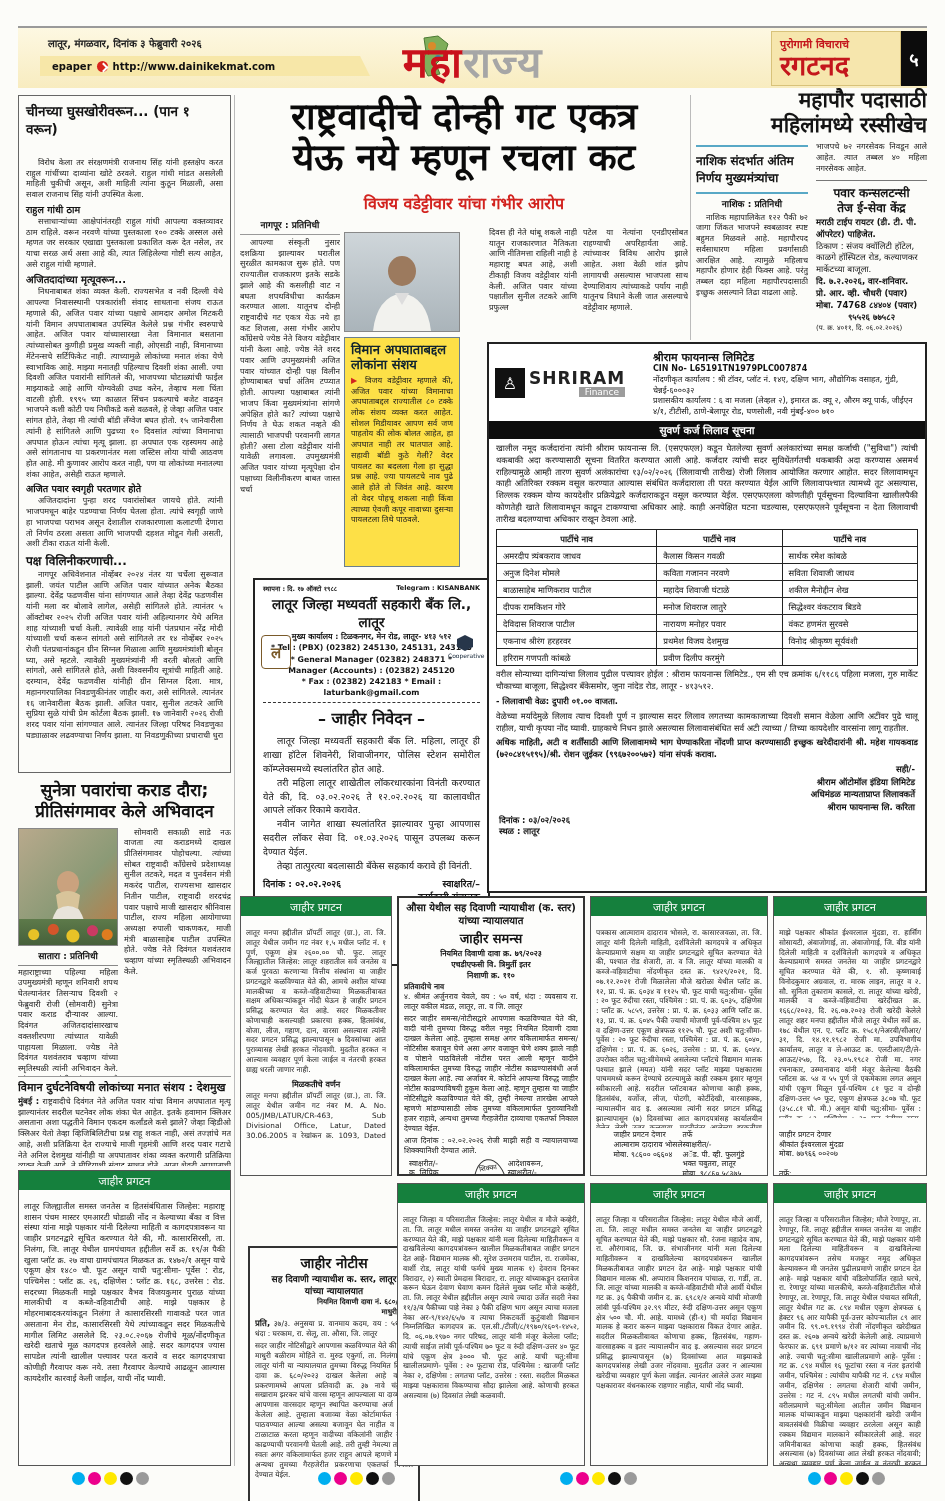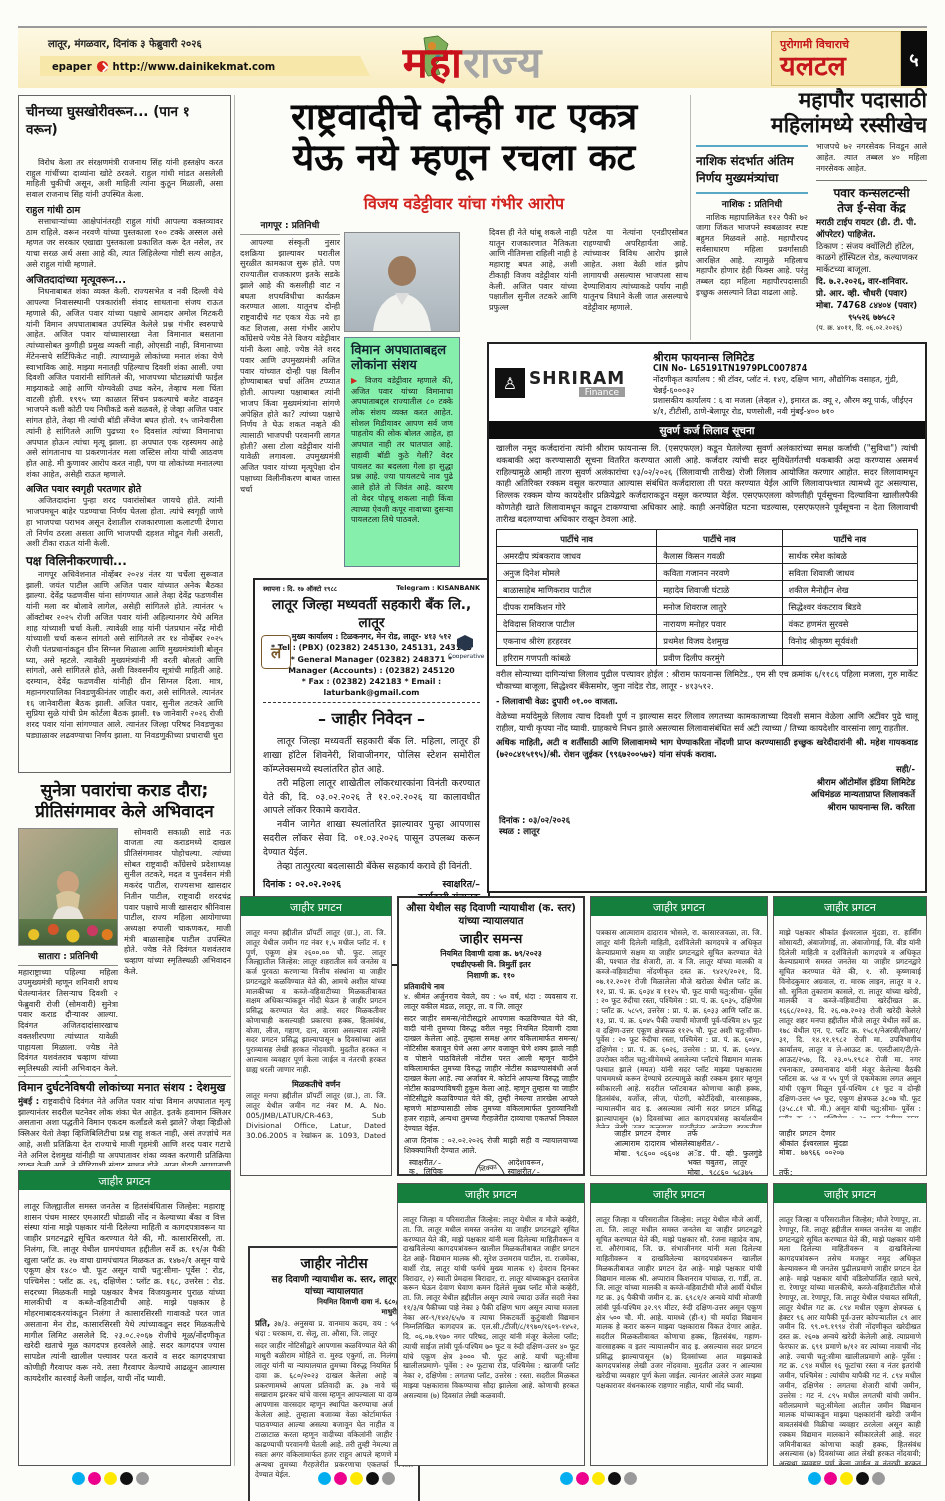--- a/index.html
+++ b/index.html
@@ -29,29 +29,29 @@
   .tiny { font-size:8px; line-height:1.34; text-align:justify; color:#1b1b1b; overflow:hidden; }
   .tiny b { font-size:8.5px; }
   .sub-h { font-size:9.5px; font-weight:bold; margin:2px 0 1px; text-align:left; }
   .story-box { border:1px solid #666; padding:6px 7px; overflow:hidden; }
   .story-title { font-size:13.5px; font-weight:bold; margin-bottom:20px; }
   .byline { font-size:9px; font-weight:bold; text-align:center; margin:3px 0; }
   .rule-v { position:absolute; width:1px; background:#bbb; }
   .notice-col { border:1px solid #555; overflow:hidden; background:#fdfdfb; }
   .notice-bar { background:#15803d; color:#fff; font-size:11px; font-weight:normal; text-align:center; padding:2px 0; margin-bottom:10px; }
   .notice-body { padding:2px 5px; }
-  .sig-row { display:flex; justify-content:flex-end; padding:2px 5px; font-size:7.5px; line-height:1.3; white-space:pre-line;font-family:Liberation Mono, monospace; }
+  .sig-row { display:flex; justify-content:center; padding:2px 5px; font-size:7.5px; line-height:1.3; white-space:pre-line; }
   .pre { white-space:pre-line; }
 
   
   .main-hl { position:absolute; left:238px; top:96px; width:452px; text-align:center; font-size:37px; line-height:1.12; font-weight:bold; color:#0a0a0a; letter-spacing:0px; }
   .main-sub { position:absolute; left:238px; top:192px; width:452px; text-align:center; font-size:16px; font-weight:bold; color:#d2231f; }
   .photo-main { background:linear-gradient(#cfd6da,#aab4ba); border:1px solid #888; position:relative; overflow:hidden; }
   .photo-main svg, .photo-sun svg { position:absolute; bottom:0; left:50%; transform:translateX(-50%); }
-  .inset-box { background:#86efac; border:1px solid #6a7f90; padding:5px 6px; overflow:hidden; }
+  .inset-box { background:#fde047; border:1px solid #6a7f90; padding:5px 6px; overflow:hidden; }
   .inset-title { font-size:13px; font-weight:bold; color:#10232e; line-height:1.15; }
   .arrow { color:#d2231f; font-size:8px; }
   .photo-sun { background:linear-gradient(135deg,#b8a98c,#8b9a76 55%,#c2783f); border:1px solid #888; position:relative; overflow:hidden; }
   .flowers { position:absolute; bottom:0; left:0; right:0; height:26px;
      background:radial-gradient(circle at 15% 60%, #e8c227 0 5px, transparent 6px),
                 radial-gradient(circle at 35% 40%, #d4552a 0 5px, transparent 6px),
                 radial-gradient(circle at 55% 65%, #e8c227 0 6px, transparent 7px),
                 radial-gradient(circle at 75% 45%, #c93a63 0 5px, transparent 6px),
                 radial-gradient(circle at 90% 60%, #e07c1f 0 5px, transparent 6px),
                 linear-gradient(#5d7a4a,#46603a); }
@@ -123,21 +123,21 @@
         <path d="M6 4 L20 2 L30 10 L26 22 L18 30 L22 40 L10 42 L4 30 L8 18 Z" fill="#7fae5a" stroke="#4c7a35"></path>
         <circle cx="14" cy="12" r="4" fill="#d98b2b"></circle>
         <circle cx="20" cy="24" r="3" fill="#3f7fae"></circle>
       </svg>
   </div>
   <div class="masthead">
     <span class="p1">महा</span><span class="p2">राज्य</span>
   </div>
   <div class="ekmat-box">
     <div class="tag">पुरोगामी विचाराचे</div>
-    <div class="nm">यलटल</div>
+    <div class="nm">रगटनद</div>
   </div>
   <div class="pageno-box">५</div>
 
   <div class="abs story-box" style="left:18px; top:95px; width:213px; height:678px;">
     <div class="story-title">चीनच्या घुसखोरीवरून... (पान १ वरून)</div>
     <div class="tiny" style="text-indent:12px;">विरोध केला तर संरक्षणमंत्री राजनाथ सिंह यांनी हस्तक्षेप करत राहुल गांधींच्या दाव्यांना खोटे ठरवले. राहुल गांधी मांडत असलेली माहिती चुकीची असून, अशी माहिती त्यांना कुठून मिळाली, असा सवाल राजनाथ सिंह यांनी उपस्थित केला.</div>
     <div class="sub-h">राहुल गांधी ठाम</div>
     <div class="tiny" style="text-indent:12px;">सत्ताधाऱ्यांच्या आक्षेपांनंतरही राहुल गांधी आपल्या वक्तव्यावर ठाम राहिले. वरून नरवणे यांच्या पुस्तकाला १०० टक्के अस्सल असे म्हणत जर सरकार एखाद्या पुस्तकाला प्रकाशित करू देत नसेल, तर याचा सरळ अर्थ असा आहे की, त्यात लिहिलेल्या गोष्टी सत्य आहेत, असे राहुल गांधी म्हणाले.</div>
     <div class="sub-h" style="font-size:10px;">अजितदादांच्या मृत्यूवरून...</div>
     <div class="tiny" style="text-indent:12px; max-height:232px;">निधनाबाबत शंका व्यक्त केली. राज्यसभेत व नवी दिल्ली येथे आपल्या निवासस्थानी पत्रकारांशी संवाद साधताना संजय राऊत म्हणाले की, अजित पवार यांच्या पक्षाचे आमदार अमोल मिटकरी यांनी विमान अपघाताबाबत उपस्थित केलेले प्रश्न गंभीर स्वरुपाचे आहेत. अजित पवार यांच्यासारखा नेता विमानात बसताना त्यांच्यासोबत कुणीही प्रमुख व्यक्ती नाही, ओएसडी नाही, विमानाच्या मेंटेनन्सचे सर्टिफिकेट नाही. त्याच्यामुळे लोकांच्या मनात शंका येणे स्वाभाविक आहे. माझ्या मनातही पहिल्याच दिवशी शंका आली. ज्या दिवशी अजित पवारांनी सांगितले की, भाजपच्या घोटाळ्यांची फाईल माझ्याकडे आहे आणि योग्यवेळी उघड करेन, तेव्हाच मला चिंता वाटली होती. १९९५ च्या काळात सिंचन प्रकल्पाचे बजेट वाढवून भाजपने कशी कोटी पथ निधीकडे कसे वळवले, हे जेव्हा अजित पवार सांगत होते, तेव्हा मी त्यांची बॉडी लँग्वेज बघत होतो. १५ जानेवारीला त्यांनी हे सांगितले आणि पुढच्या १० दिवसांत त्यांच्या विमानाचा अपघात होऊन त्यांचा मृत्यू झाला. हा अपघात एक रहस्यमय आहे असे सांगतानाच या प्रकरणानंतर मला जस्टिस लोया यांची आठवण होत आहे. मी कुणावर आरोप करत नाही, पण या लोकांच्या मनातल्या शंका आहेत, असेही राऊत म्हणाले.</div>

